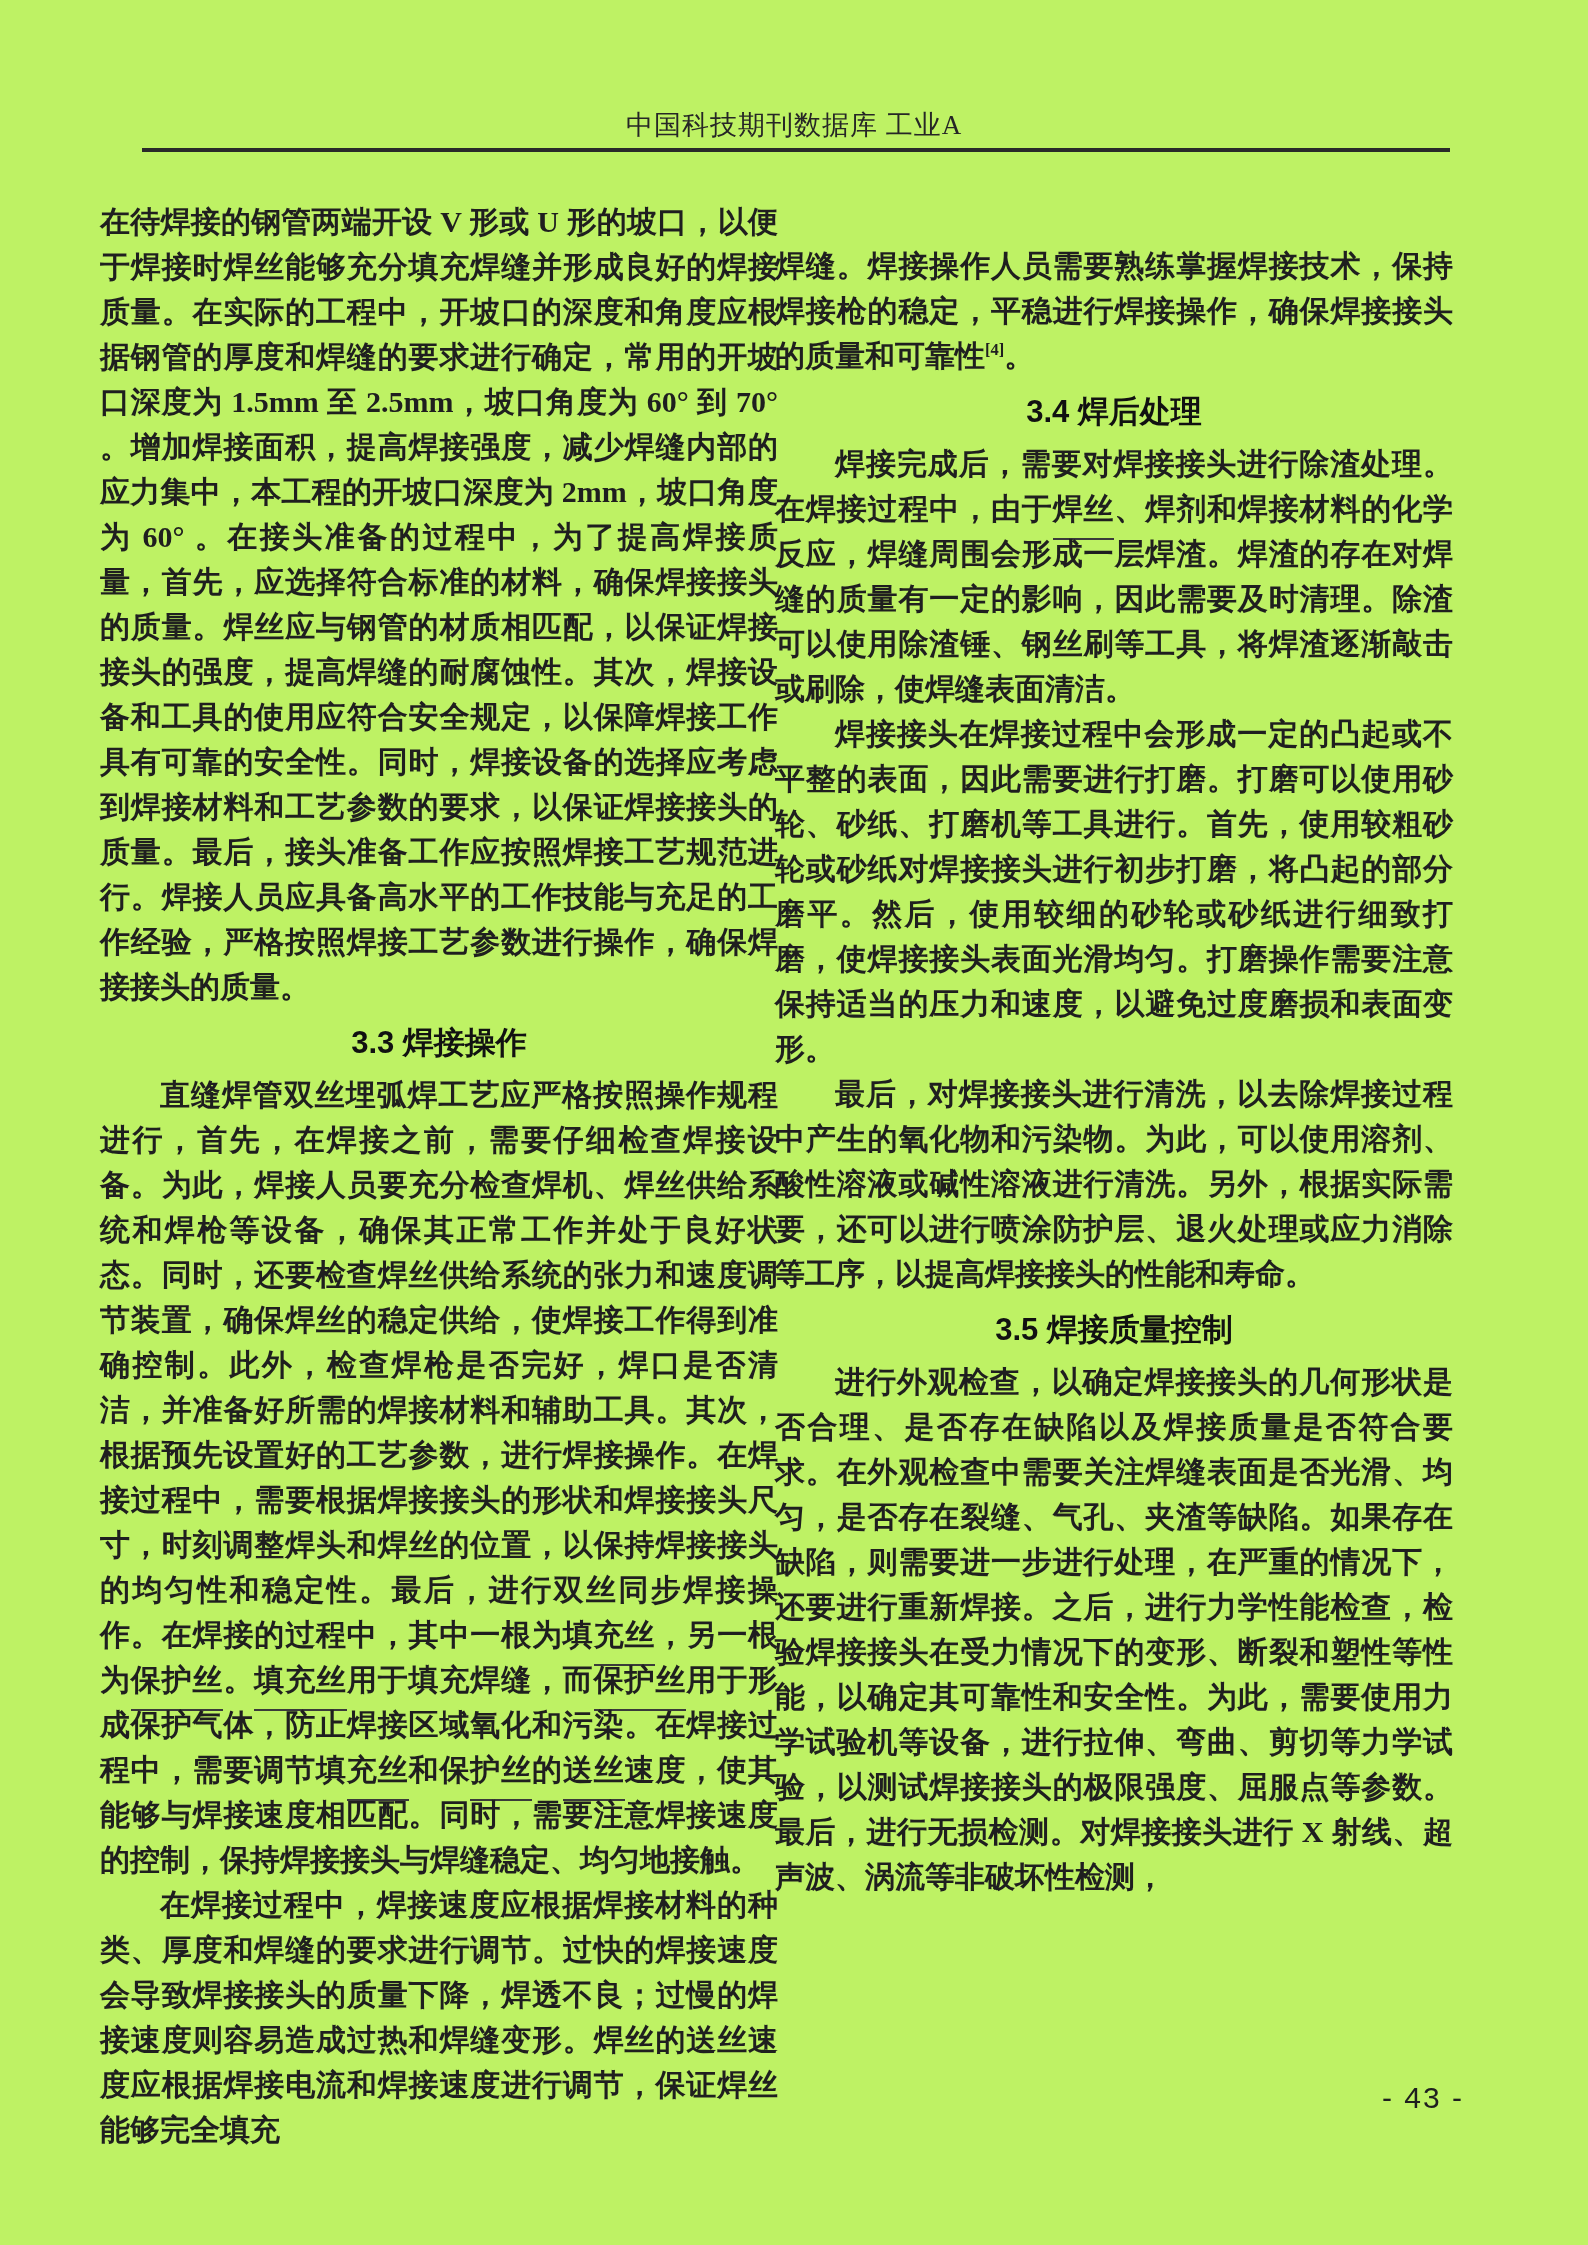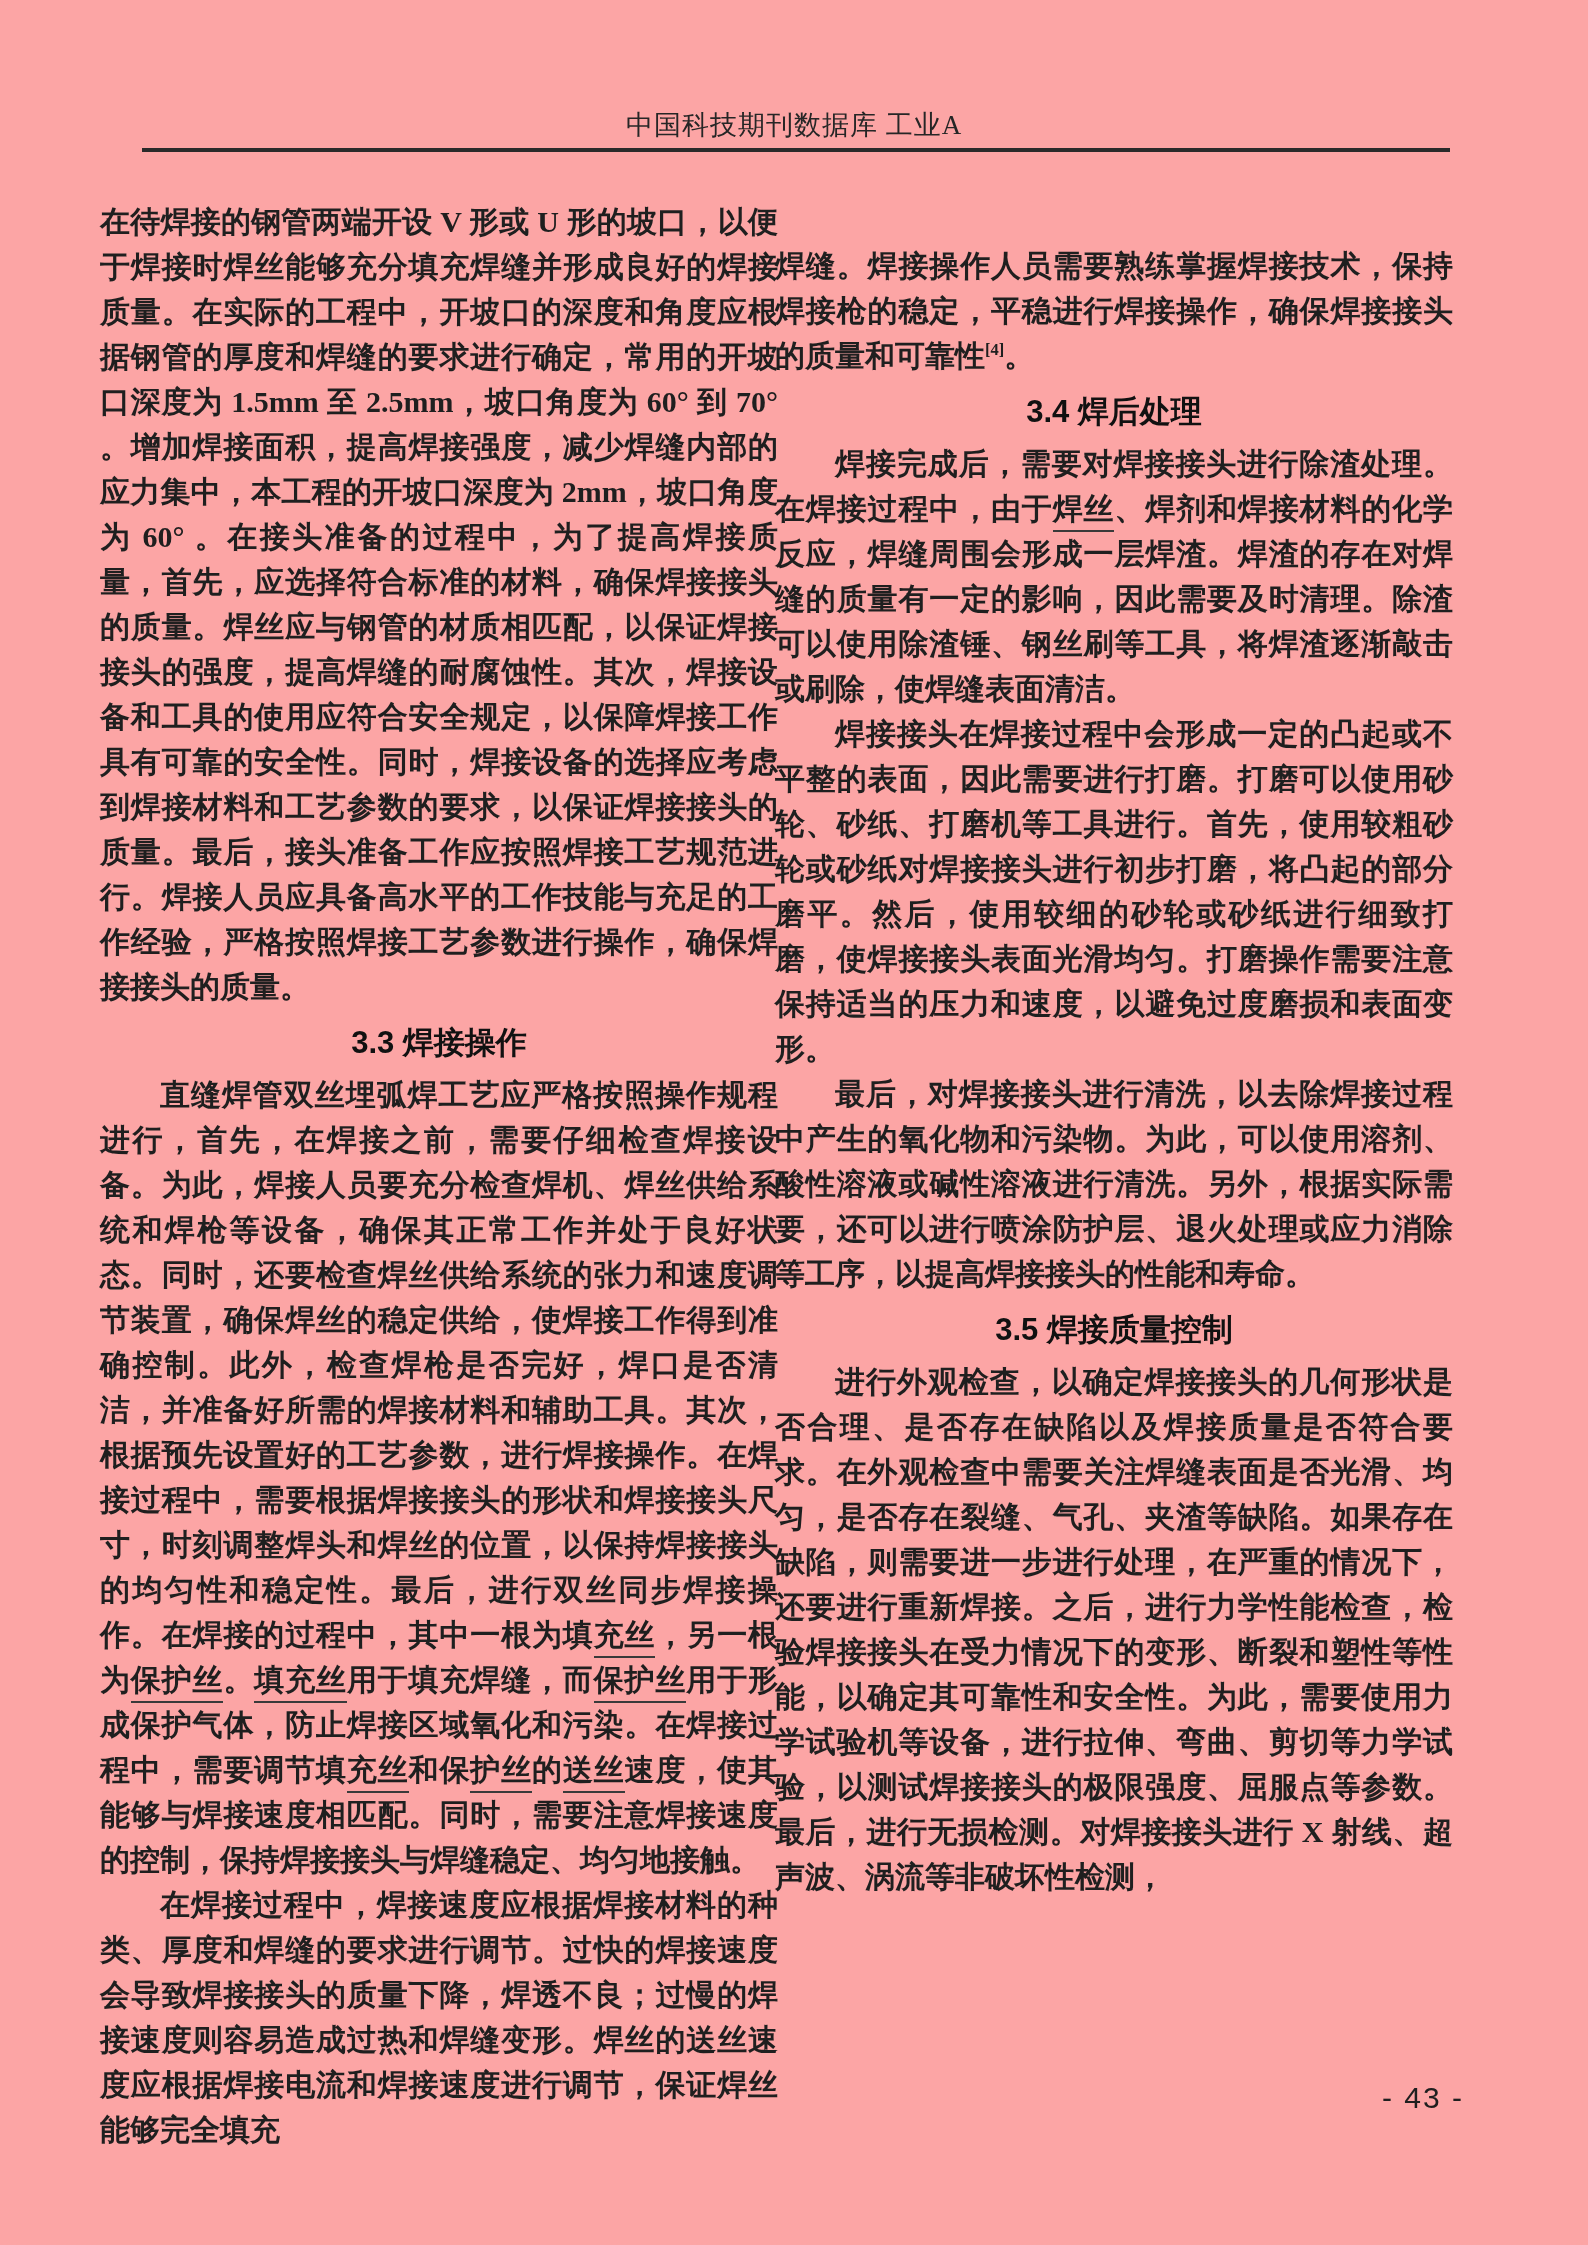--- a/index.html
+++ b/index.html
@@ -4,21 +4,21 @@
 <style>
   html, body { margin: 0; padding: 0; }
   body {
     width: 1588px; height: 2245px;
     background: #ffffff;
     font-family: "Liberation Serif", "DejaVu Serif", serif;
   }
   .page {
     position: absolute; left: 0; top: 0;
     width: 1588px; height: 2245px;
-    background: #fca5a5;
+    background: #bef264;
     color: #1f1f1f;
     overflow: hidden;
   }
   .header-title {
     position: absolute; top: 110px; left: 0; width: 100%;
     text-align: center;
     font-size: 27px; line-height: 30px;
     letter-spacing: 1px;
     color: #262626;
   }
@@ -41,21 +41,21 @@
   .heading {
     font-family: "Liberation Sans", "DejaVu Sans", sans-serif;
     font-weight: 700;
     font-size: 31px; line-height: 42px;
     margin: 13px 0 8px 0;
     text-align: center;
     text-indent: 0;
     color: #111111;
   }
   sup { font-size: 0.55em; vertical-align: super; line-height: 0; }
-  .uline { border-bottom: 2px solid #3a3a3a; padding-bottom: 5px; }
+  .uline { border-bottom: 2px solid #3a3a3a; padding-bottom: 13px; }
   .page-number {
     position: absolute; top: 2082px; left: 1382px;
     font-family: "Liberation Sans", "DejaVu Sans", sans-serif;
     font-size: 30px; line-height: 32px;
     color: #1f1f1f;
     letter-spacing: 2px;
   }
 </style>
 </head>
 <body>

